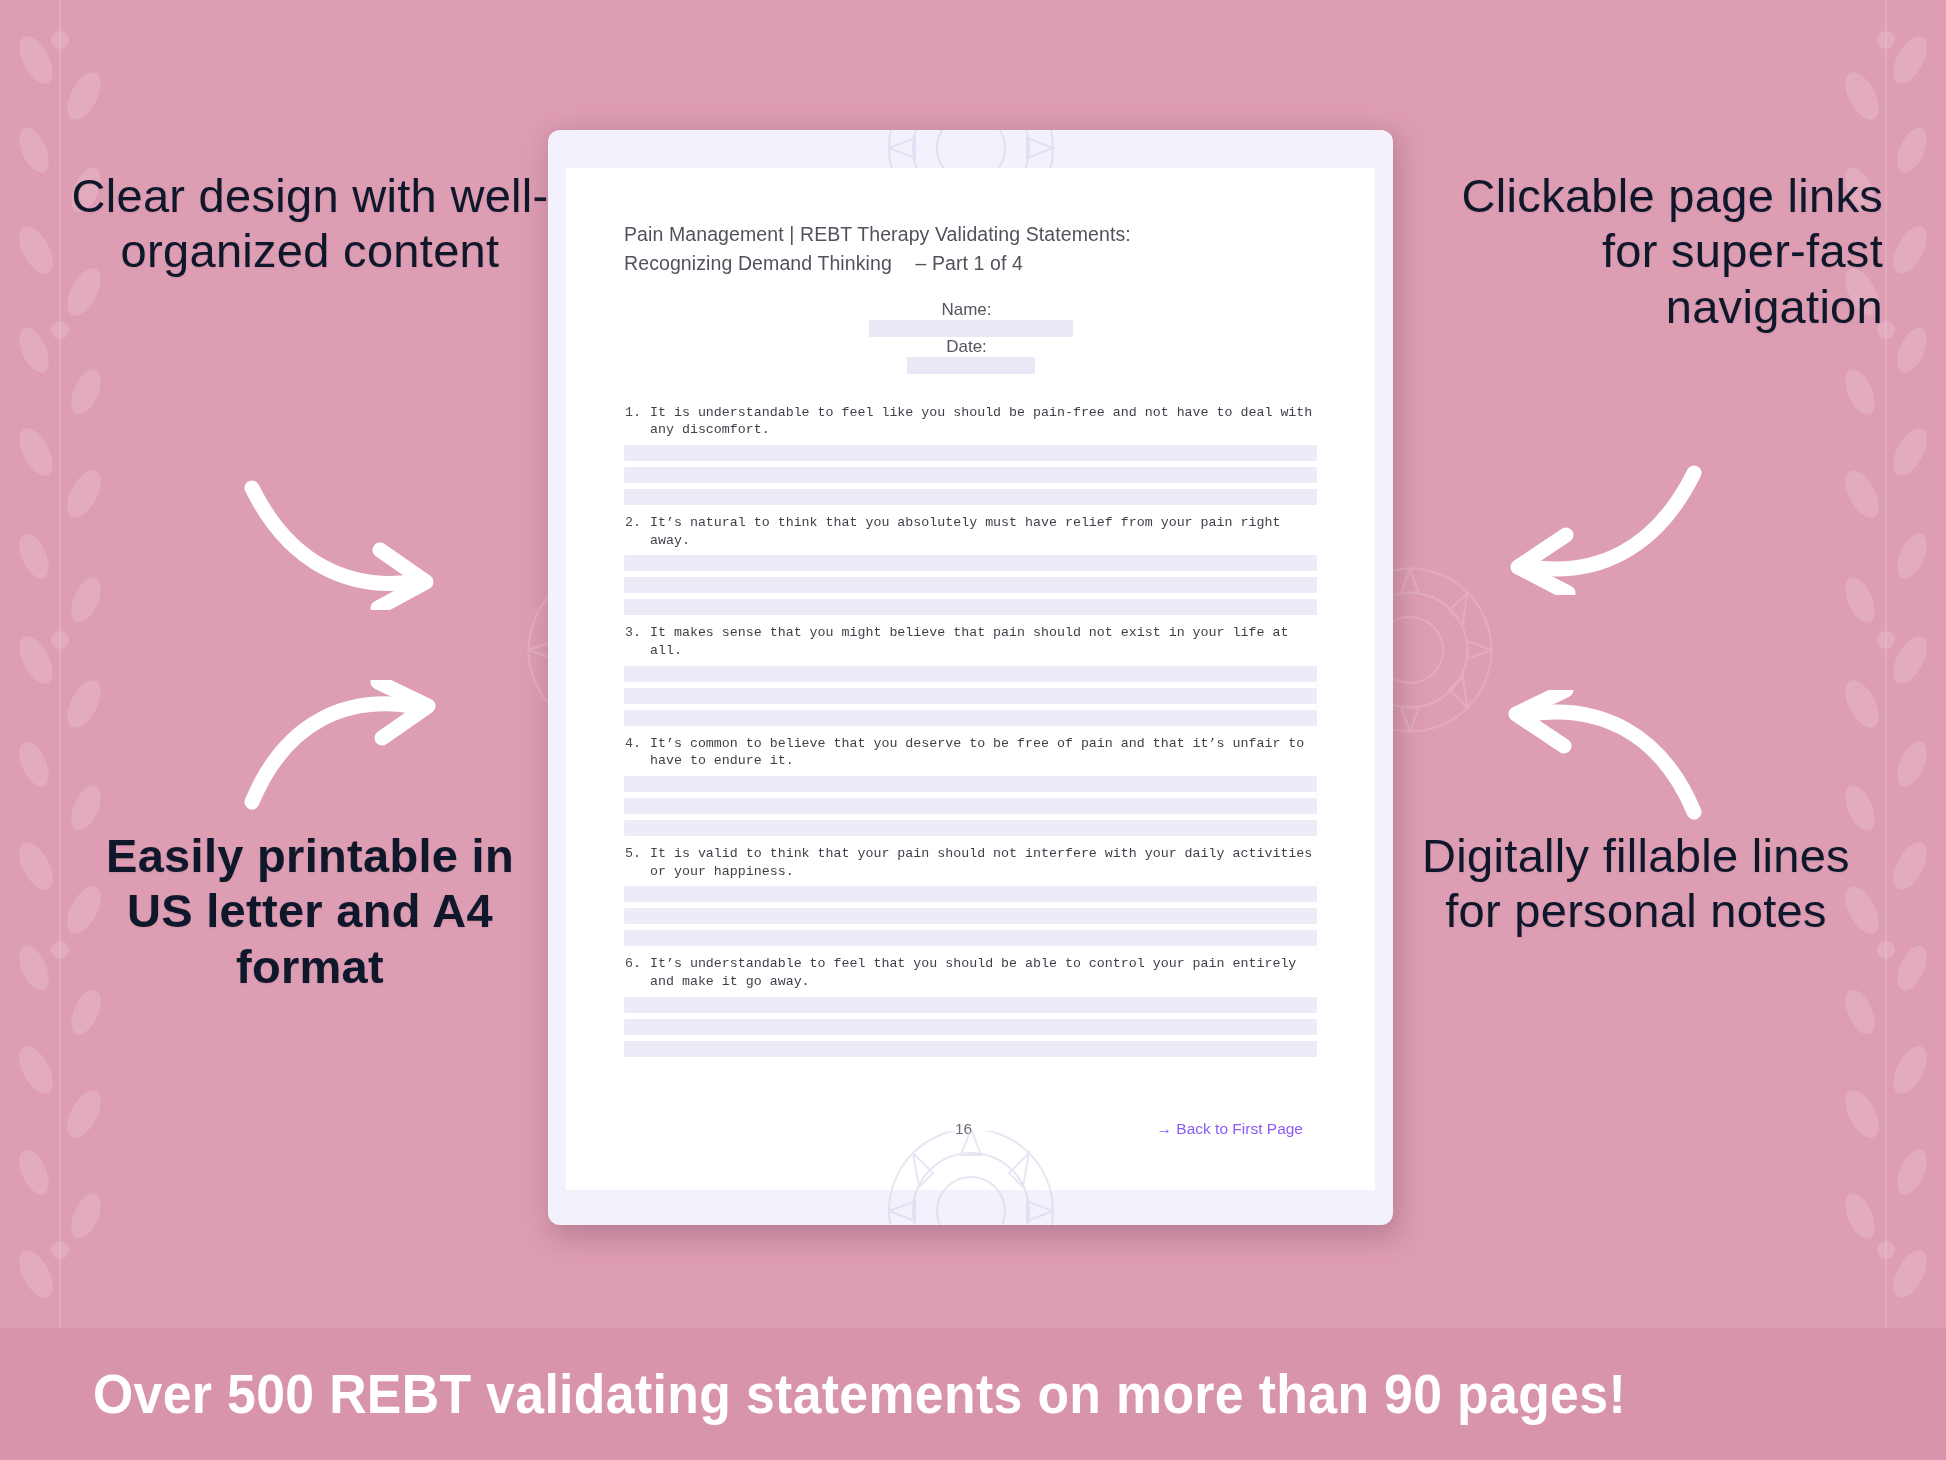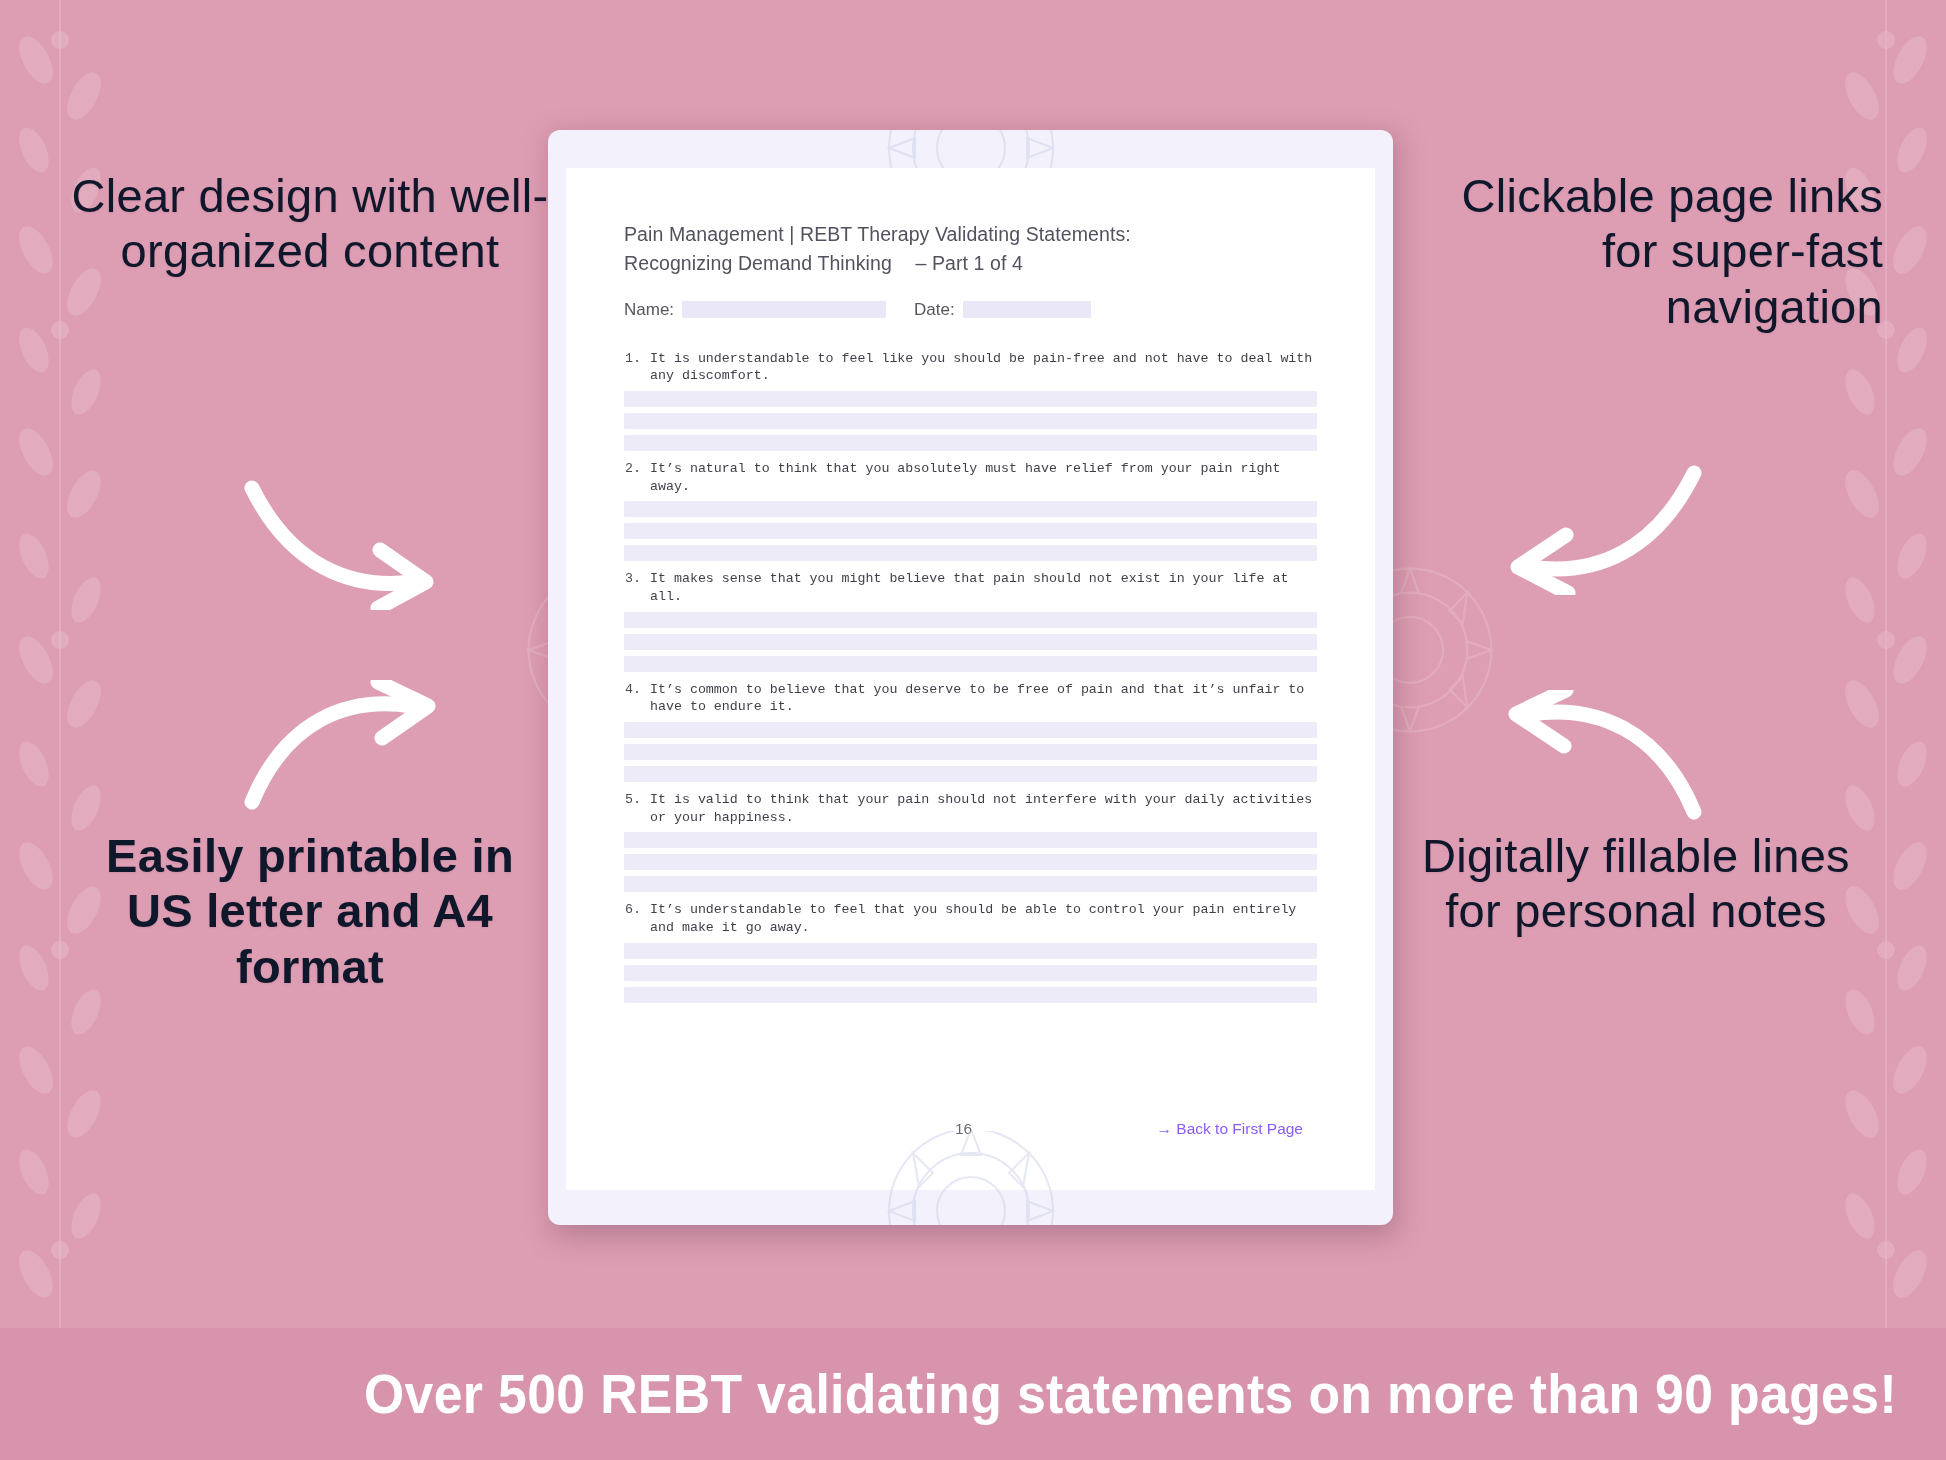--- a/index.html
+++ b/index.html
@@ -92,20 +92,21 @@
   }
   .doc-title .sub { display: block; }
   .doc-title .sub .part { padding-left: 18px; }
 
   .name-date-row {
     display: flex;
     align-items: center;
     margin-top: 22px;
     font-size: 17px;
     color: #55555f;
+    flex-direction: column;
   }
   .nd-label { margin-right: 8px; }
   .nd-fill {
     background: #eae7f7;
     height: 17px;
     border-radius: 1px;
   }
   .nd-fill.name { width: 204px; }
   .nd-fill.date { width: 128px; }
   .nd-gap { width: 28px; }
@@ -180,21 +181,21 @@
   .arrow-br { right: 240px; top: 690px; }
 
   
   .banner {
     position: absolute;
     left: 0; right: 0;
     bottom: 0;
     height: 132px;
     display: flex;
     align-items: center;
-    justify-content: flex-end;
+    justify-content: flex-start;
     background: #d894ac;
     padding-left: 44px;
   }
   .banner-text {
     color: #ffffff;
     font-size: 55px;
     font-weight: bold;
     letter-spacing: 0.4px;
     font-family: "Liberation Sans", sans-serif;
     text-align: center;

